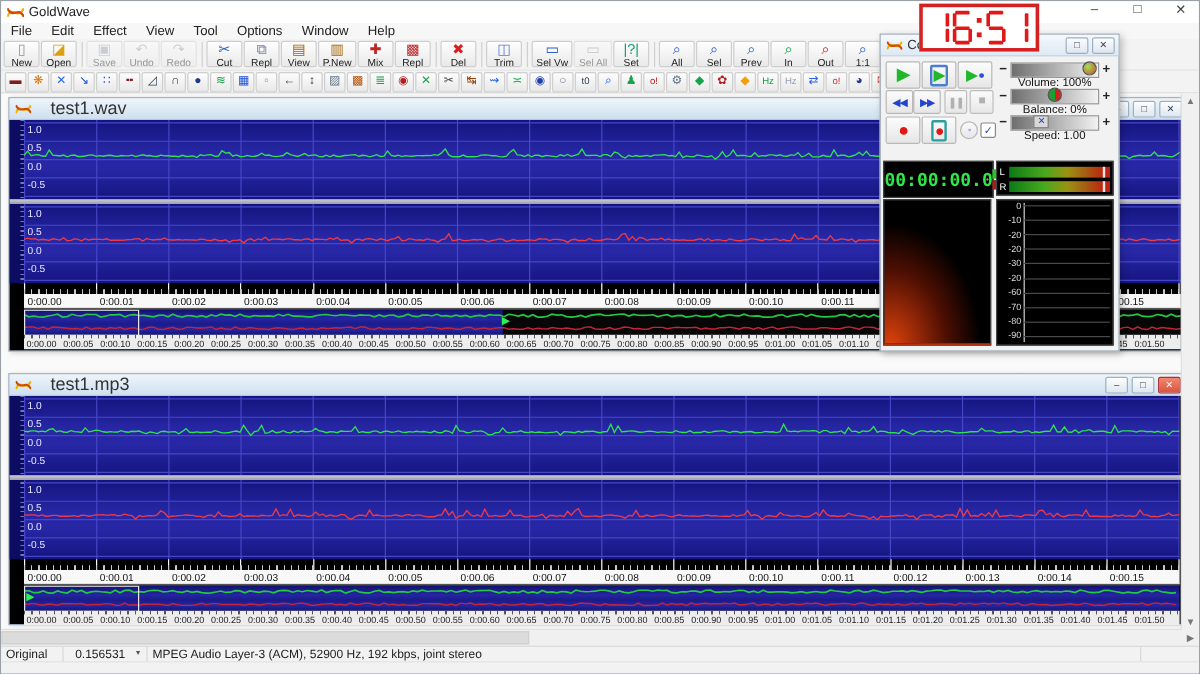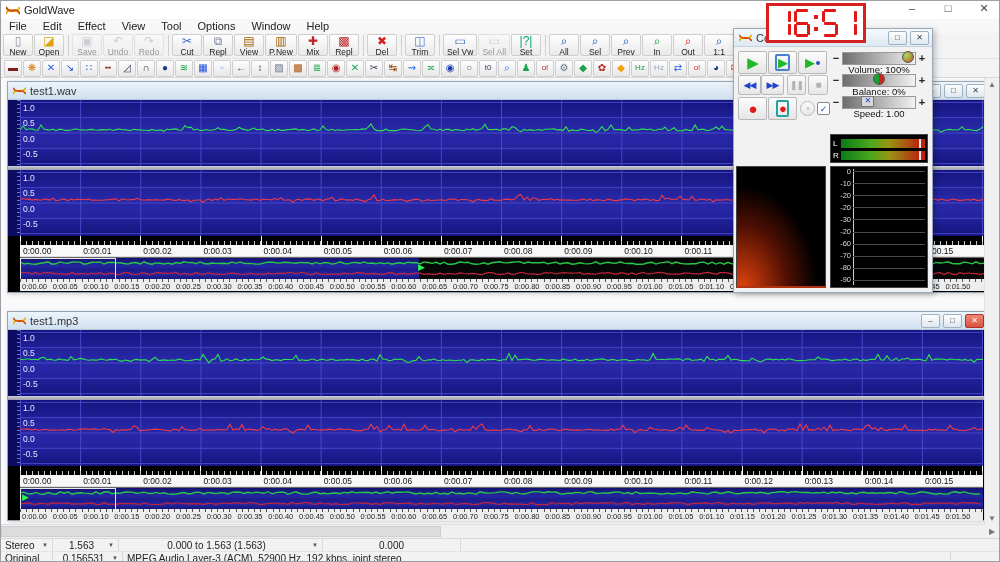--- a/index.html
+++ b/index.html
@@ -23,21 +23,21 @@
   .tb-lbl{font-size:8.5px;line-height:9px;color:#222;white-space:nowrap;}
   .tb-btn.disabled{opacity:.45;}
   .tb-sep{width:1px;background:#d0d0d0;margin:2px 3px;}
   .toolbar2{position:absolute;left:0;top:58px;width:100%;height:19px;background:#f3f3f3;display:flex;align-items:center;padding-left:3px;border-bottom:1px solid #d8d8d8;box-sizing:border-box;}
   .fx-btn{width:16px;height:15px;border:1px solid #cfcfcf;border-radius:2px;background:linear-gradient(#fdfdfd,#e8e8e8);
           margin-right:1px;display:inline-flex;align-items:center;justify-content:center;font-size:10px;line-height:10px;overflow:hidden;}
   
   .mdi{position:absolute;left:0;top:77px;width:100%;height:460px;background:#fafafa;}
   .win{position:absolute;border:1px solid #98a5b5;background:#e9eef3;box-shadow:1px 1px 4px rgba(0,0,0,.18);}
   .wtitle{height:17px;background:linear-gradient(#eef5fb,#cfe0ef);display:flex;align-items:center;border-bottom:1px solid #b9c7d6;}
-  .wtitle .wt-text{margin-left:4px;font-size:11px;color:#333;}
+  .wtitle .wt-text{margin-left:16px;font-size:15px;color:#333;}
   .wbtns{position:absolute;right:3px;top:2px;display:flex;gap:3px;}
   .wbtn{width:17px;height:12px;border:1px solid #9fb0c0;border-radius:2px;background:linear-gradient(#fdfdfd,#dfe7ef);
         font-size:8px;line-height:11px;text-align:center;color:#345;}
   .wbtn.close-hot{background:linear-gradient(#f0876f,#d9543f);border-color:#a33;color:#fff;}
   .wcontent{position:relative;}
   .vstrip{position:absolute;background:#0c0c62;}
   .vstrip:after{content:"";position:absolute;right:0;top:0;bottom:0;width:3px;
      background:repeating-linear-gradient(180deg,rgba(200,200,255,.55) 0 1px,transparent 1px 4px);}
   .pane{position:absolute;background:linear-gradient(180deg,#14147e 0%,#2727a6 42%,#2727a6 62%,#14147e 100%);}
   .amp-lbl{position:absolute;left:3px;color:#e6e6ff;font-size:8.5px;line-height:9px;}
@@ -790,20 +790,27 @@
         <div class="slider-row" style="left: 96px; top: 49px; width: 98px; height: 12px;">
           <span class="sl-minus">−</span>
           <span class="sl-track">
             <span class="sl-thumb" style="left: calc(34% - 6px);">
               <span style="width:11px;height:9px;display:inline-flex;align-items:center;justify-content:center;background:#d8d8d8;border:1px solid #777;color:#2244cc;font-size:8px;line-height:8px;">✕</span>
             </span>
           </span>
           <span class="sl-plus">+</span>
         </div>
         <div class="sl-label" style="left: 96px; top: 61px; width: 98px;">Speed: 1.00</div>
+        <div class="lcd" style="left: 2px; top: 87px; width: 90px; height: 29px;">
+          <span class="lcd-time">00:00:00.0</span>
+          <span class="lcd-sq">
+            <div style="background:#2cc22c"></div>
+            <div style="background:#a02020"></div>
+          </span>
+        </div>
         <div class="meter" style="left: 96px; top: 87px; width: 98px; height: 29px; box-sizing: border-box;">
           <div class="meter-row">
             <span class="ch">L</span>
             <span class="meter-bar">
               <i></i>
             </span>
           </div>
           <div class="meter-row">
             <span class="ch">R</span>
             <span class="meter-bar">
@@ -862,38 +869,20 @@
         <div class="seg d"></div>
       </div>
       <div class="seg-digit">
         <div class="seg b"></div>
         <div class="seg c"></div>
       </div>
     </div>
   <div class="statusbar" id="statusbar">
       <div class="sb-row">
         <div class="sb-cell" style="width: 52px;">
-          <span class="sb-text">Stereo</span>
-          <span class="sb-arrow">▼</span>
-        </div>
-        <div class="sb-cell center" style="width: 66px;">
-          <span class="sb-text">1.563</span>
-          <span class="sb-arrow">▼</span>
-        </div>
-        <div class="sb-cell center" style="width: 204px;">
-          <span class="sb-text">0.000 to 1.563 (1.563)</span>
-          <span class="sb-arrow">▼</span>
-        </div>
-        <div class="sb-cell center" style="width: 138px;">
-          <span class="sb-text">0.000</span>
-        </div>
-        <div class="sb-cell" style="flex: 1 1 0%; border-right: none;"></div>
-      </div>
-      <div class="sb-row">
-        <div class="sb-cell" style="width: 52px;">
           <span class="sb-text">Original</span>
         </div>
         <div class="sb-cell center" style="width: 70px;">
           <span class="sb-text">0.156531</span>
           <span class="sb-arrow">▼</span>
         </div>
         <div class="sb-cell" style="width: 828px;">
           <span class="sb-text">MPEG Audio Layer-3 (ACM), 52900 Hz, 192 kbps, joint stereo</span>
         </div>
         <div class="sb-cell" style="flex: 1 1 0%; border-right: none;"></div>

